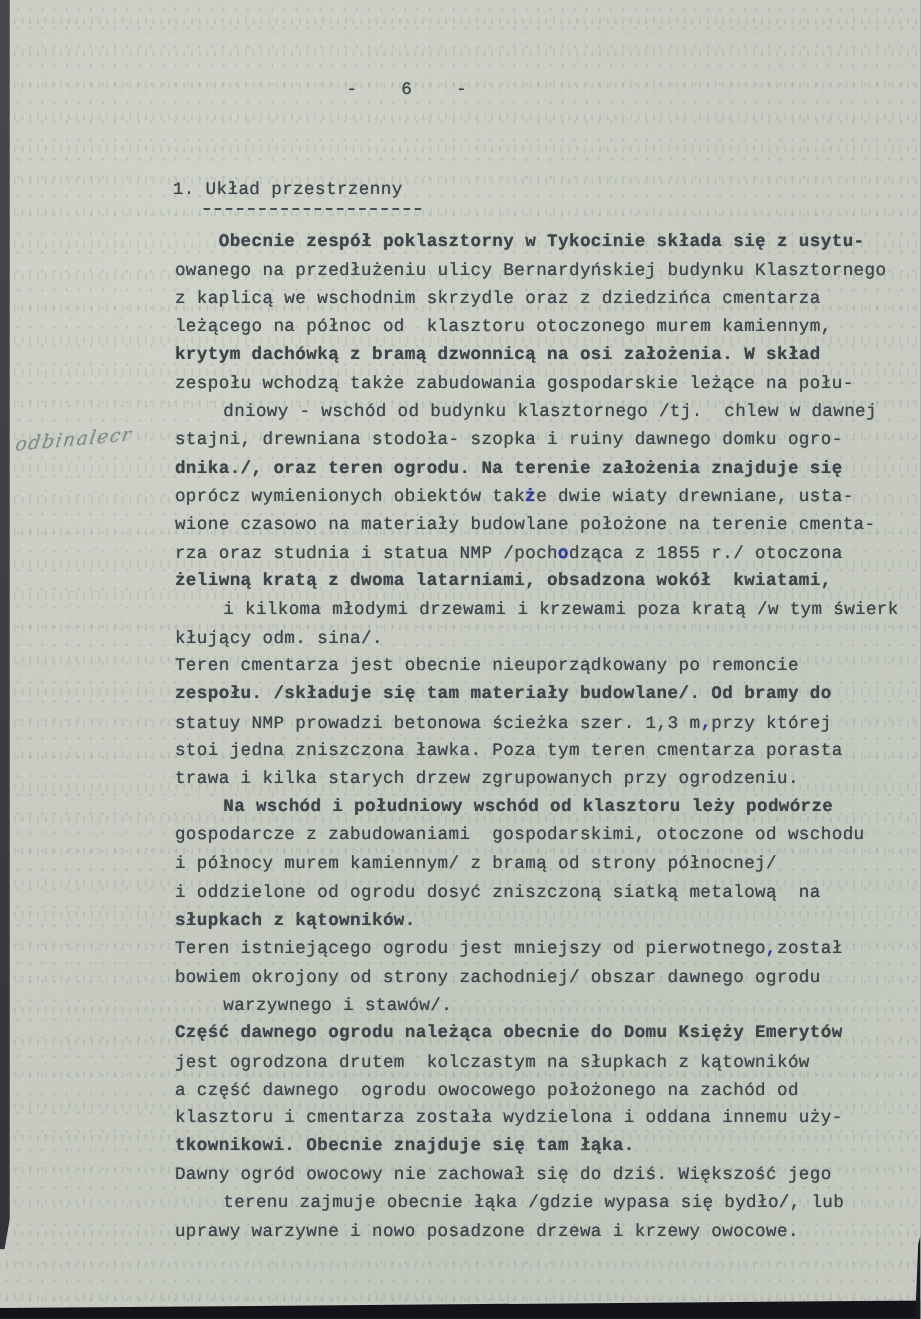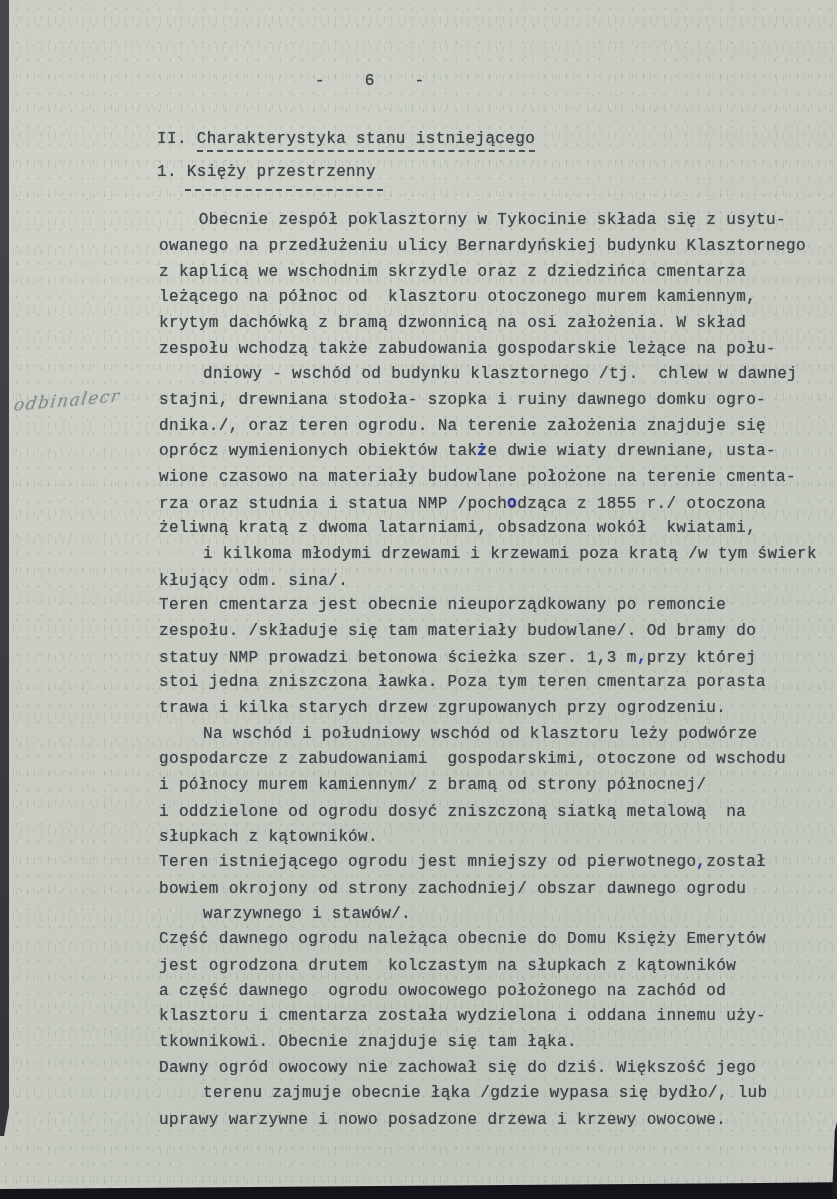--- a/index.html
+++ b/index.html
@@ -55,21 +55,21 @@
   .heading{position:absolute;left:157px;top:130px;}
   .heading .u{border-bottom:2px dashed #4a4e55;padding-bottom:2px;}
   .subheading{position:absolute;left:157px;top:163px;}
   .sub-underline{
     position:absolute;left:185px;top:189px;width:198px;height:0;
     border-top:2px dashed #4a4e55;
   }
   .body{position:absolute;left:159px;top:208px;}
   .tline{height:25.7px;line-height:25.7px;}
   .tline:nth-child(3n){transform:translateY(0.6px);}
-  .tline:nth-child(4n+1){transform:translateY(-0.4px);}
+  .tline:nth-child(4n+1){transform:translateY(-0.4px);font-weight:bold;}
   .tline:nth-child(7n){letter-spacing:0.3px;margin-left:44px;}
   
   .mark{
     position:absolute;
     font-size:16px;line-height:25.7px;height:25.7px;
     color:#2f3f9f;font-weight:bold;
     text-shadow:0 0 1px rgba(47,63,159,0.55);
     white-space:pre;
   }
   .mark-1{left:477px;top:439px;}
@@ -95,23 +95,22 @@
 <div class="paper">
 
   <div class="texture"></div>
 
   <div class="edge edge-left"></div>
   <div class="edge edge-bottom"></div>
   <div class="edge edge-right"></div>
 
   <div class="typed pagenum">-    6    -</div>
 
-  <div class="typed heading"><span>II. </span><span class="u">Charakterystyka stanu istniejącego</span></div>
 
-  <div class="typed subheading"><span>1. </span><span>Księży przestrzenny</span></div>
+  <div class="typed subheading"><span>1. </span><span>Układ przestrzenny</span></div>
 
   <div class="sub-underline"></div>
 
   <div class="typed body"><div class="tline">    Obecnie zespół poklasztorny w Tykocinie składa się z usytu-</div><div class="tline">owanego na przedłużeniu ulicy Bernardyńskiej budynku Klasztornego</div><div class="tline">z kaplicą we wschodnim skrzydle oraz z dziedzińca cmentarza</div><div class="tline">leżącego na północ od  klasztoru otoczonego murem kamiennym,</div><div class="tline">krytym dachówką z bramą dzwonnicą na osi założenia. W skład</div><div class="tline">zespołu wchodzą także zabudowania gospodarskie leżące na połu-</div><div class="tline">dniowy - wschód od budynku klasztornego /tj.  chlew w dawnej</div><div class="tline">stajni, drewniana stodoła- szopka i ruiny dawnego domku ogro-</div><div class="tline">dnika./, oraz teren ogrodu. Na terenie założenia znajduje się</div><div class="tline">oprócz wymienionych obiektów także dwie wiaty drewniane, usta-</div><div class="tline">wione czasowo na materiały budowlane położone na terenie cmenta-</div><div class="tline">rza oraz studnia i statua NMP /pochodząca z 1855 r./ otoczona</div><div class="tline">żeliwną kratą z dwoma latarniami, obsadzona wokół  kwiatami,</div><div class="tline">i kilkoma młodymi drzewami i krzewami poza kratą /w tym świerk</div><div class="tline">kłujący odm. sina/.</div><div class="tline">Teren cmentarza jest obecnie nieuporządkowany po remoncie</div><div class="tline">zespołu. /składuje się tam materiały budowlane/. Od bramy do</div><div class="tline">statuy NMP prowadzi betonowa ścieżka szer. 1,3 m przy której</div><div class="tline">stoi jedna zniszczona ławka. Poza tym teren cmentarza porasta</div><div class="tline">trawa i kilka starych drzew zgrupowanych przy ogrodzeniu.</div><div class="tline">Na wschód i południowy wschód od klasztoru leży podwórze</div><div class="tline">gospodarcze z zabudowaniami  gospodarskimi, otoczone od wschodu</div><div class="tline">i północy murem kamiennym/ z bramą od strony północnej/</div><div class="tline">i oddzielone od ogrodu dosyć zniszczoną siatką metalową  na</div><div class="tline">słupkach z kątowników.</div><div class="tline">Teren istniejącego ogrodu jest mniejszy od pierwotnego został</div><div class="tline">bowiem okrojony od strony zachodniej/ obszar dawnego ogrodu</div><div class="tline">warzywnego i stawów/.</div><div class="tline">Część dawnego ogrodu należąca obecnie do Domu Księży Emerytów</div><div class="tline">jest ogrodzona drutem  kolczastym na słupkach z kątowników</div><div class="tline">a część dawnego  ogrodu owocowego położonego na zachód od</div><div class="tline">klasztoru i cmentarza została wydzielona i oddana innemu uży-</div><div class="tline">tkownikowi. Obecnie znajduje się tam łąka.</div><div class="tline">Dawny ogród owocowy nie zachował się do dziś. Większość jego</div><div class="tline">terenu zajmuje obecnie łąka /gdzie wypasa się bydło/, lub</div><div class="tline">uprawy warzywne i nowo posadzone drzewa i krzewy owocowe.</div></div>
 
   <span class="mark mark-1">ż</span>
   <span class="mark mark-2">o</span>
   <span class="mark mark-3">,</span>
   <span class="mark mark-4">,</span>
 

